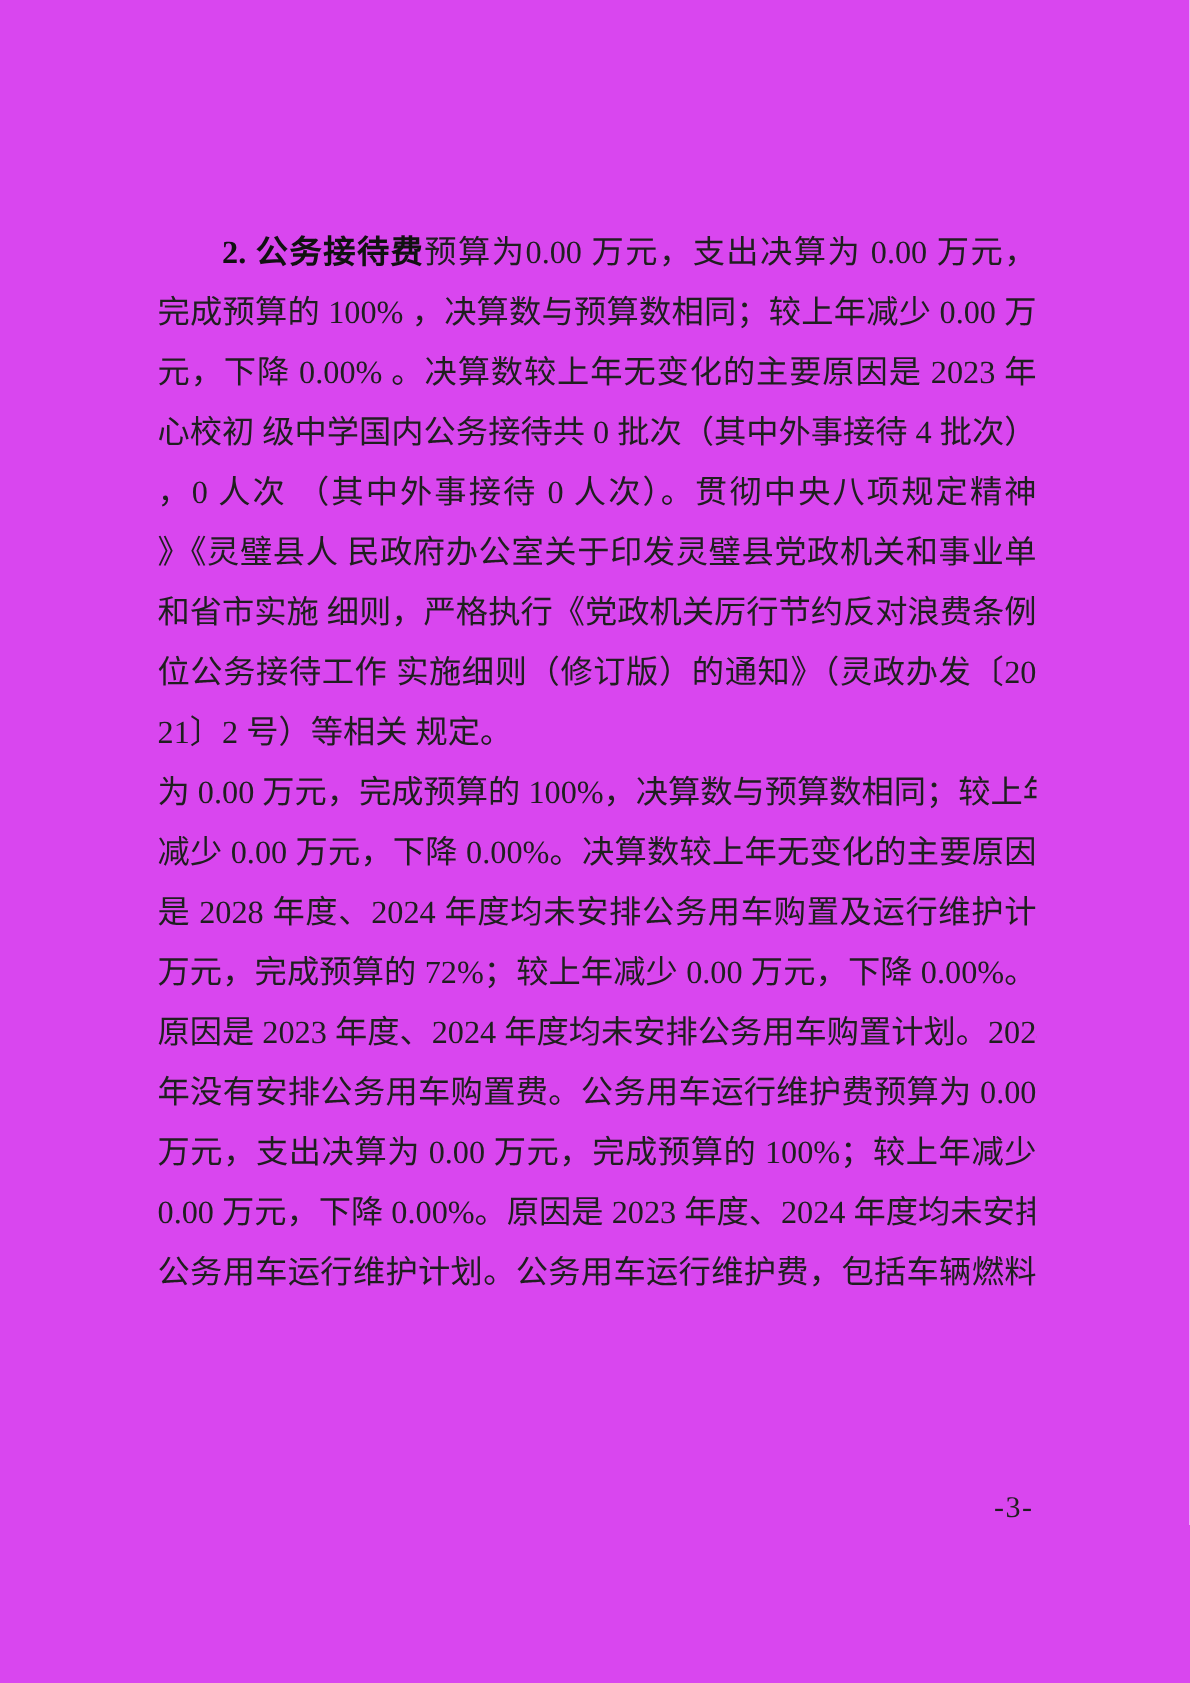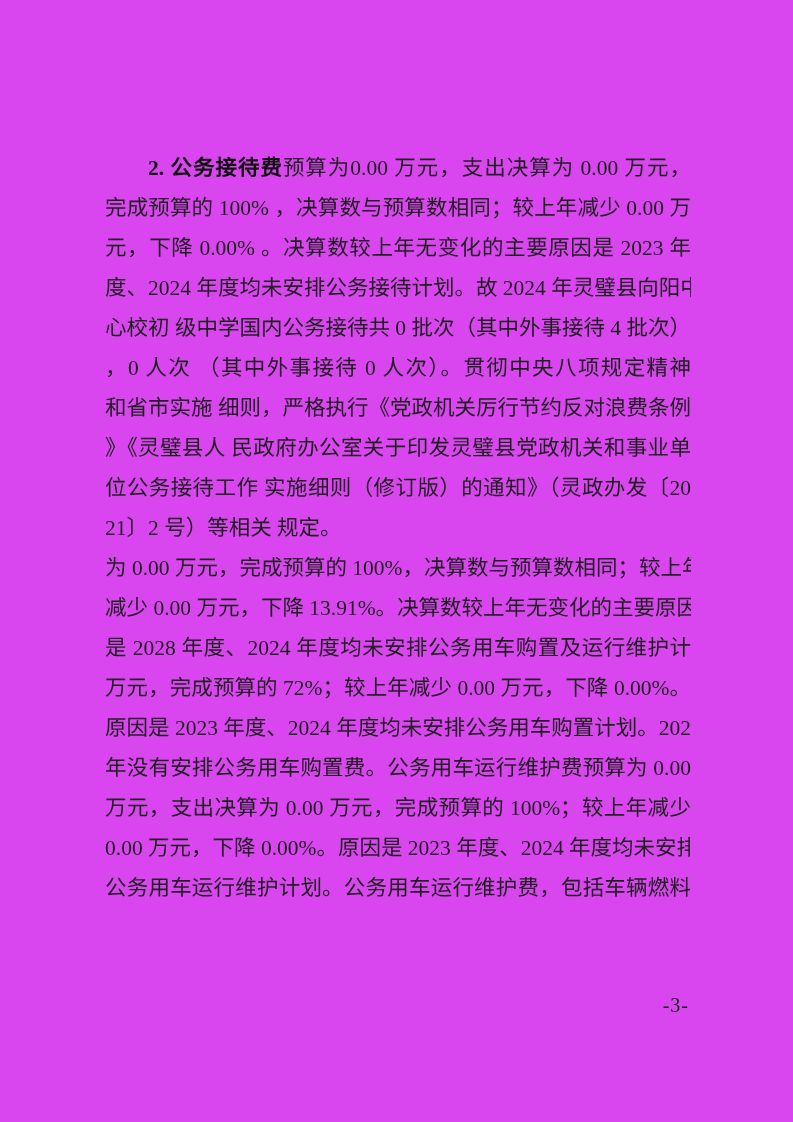--- a/index.html
+++ b/index.html
@@ -57,32 +57,31 @@
 <div class="page">
 
   <div class="textblock">
 
     <div>
       <div class="line first">
         <span class="para-heading">2. 公务接待费</span><span>预算为0.00 万元，支出决算为 0.00 万元，</span>
       </div>
       <div class="line">完成预算的 100% ，决算数与预算数相同；较上年减少 0.00 万</div>
       <div class="line">元，下降 0.00% 。决算数较上年无变化的主要原因是 2023 年</div>
-      <div class="line">度、2024 年度均未安排公务接待计划。故 2024 年灵璧县向阳中</div>
       <div class="line">心校初 级中学国内公务接待共 0 批次（其中外事接待 4 批次）</div>
       <div class="line">，0 人次 （其中外事接待 0 人次）。贯彻中央八项规定精神</div>
+      <div class="line">》《灵璧县人 民政府办公室关于印发灵璧县党政机关和事业单</div>
       <div class="line">和省市实施 细则，严格执行《党政机关厉行节约反对浪费条例</div>
-      <div class="line">》《灵璧县人 民政府办公室关于印发灵璧县党政机关和事业单</div>
       <div class="line">位公务接待工作 实施细则（修订版）的通知》（灵政办发〔20</div>
       <div class="line para-end">21〕2 号）等相关 规定。</div>
     </div>
 
     <div>
       <div class="line">为 0.00 万元，完成预算的 100%，决算数与预算数相同；较上年</div>
-      <div class="line">减少 0.00 万元，下降 13.91%。决算数较上年无变化的主要原因</div>
+      <div class="line">减少 0.00 万元，下降 0.00%。决算数较上年无变化的主要原因</div>
       <div class="line">是 2028 年度、2024 年度均未安排公务用车购置及运行维护计</div>
       <div class="line">万元，完成预算的 72%；较上年减少 0.00 万元，下降 0.00%。</div>
       <div class="line">原因是 2023 年度、2024 年度均未安排公务用车购置计划。2024</div>
       <div class="line">年没有安排公务用车购置费。公务用车运行维护费预算为 0.00</div>
       <div class="line">万元，支出决算为 0.00 万元，完成预算的 100%；较上年减少</div>
       <div class="line">0.00 万元，下降 0.00%。原因是 2023 年度、2024 年度均未安排</div>
       <div class="line">公务用车运行维护计划。公务用车运行维护费，包括车辆燃料</div>
     </div>
 
   </div>

